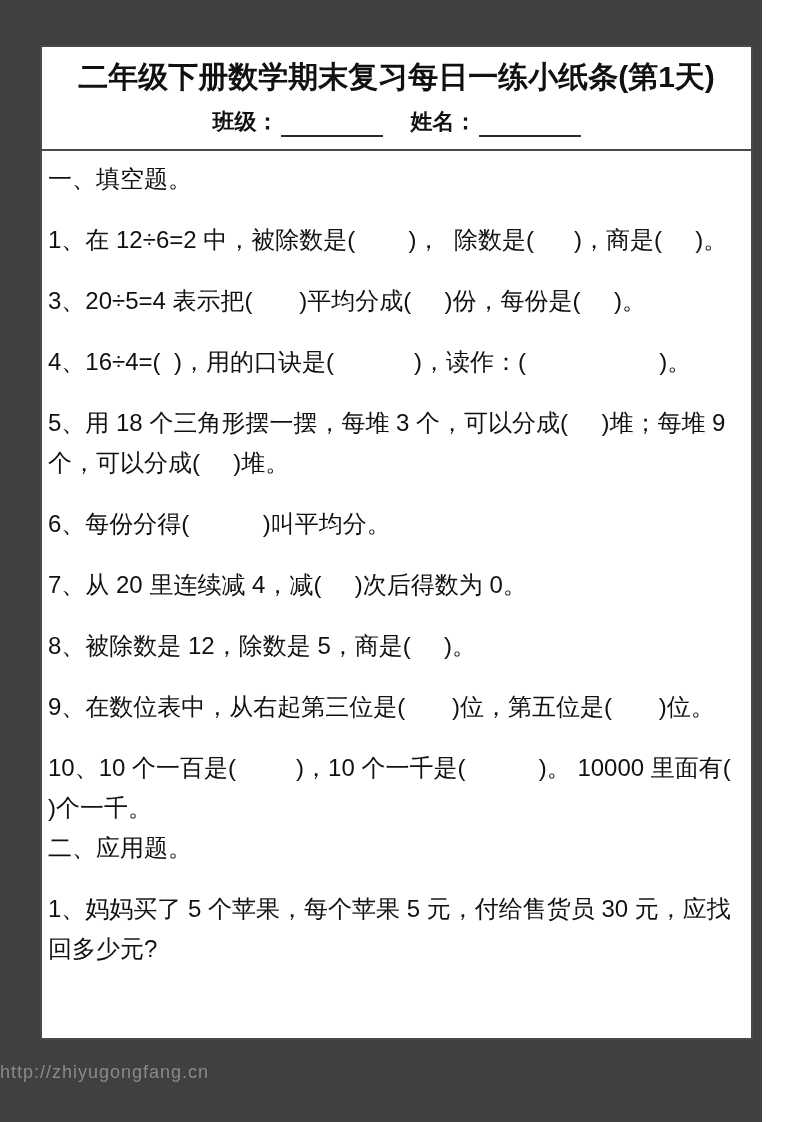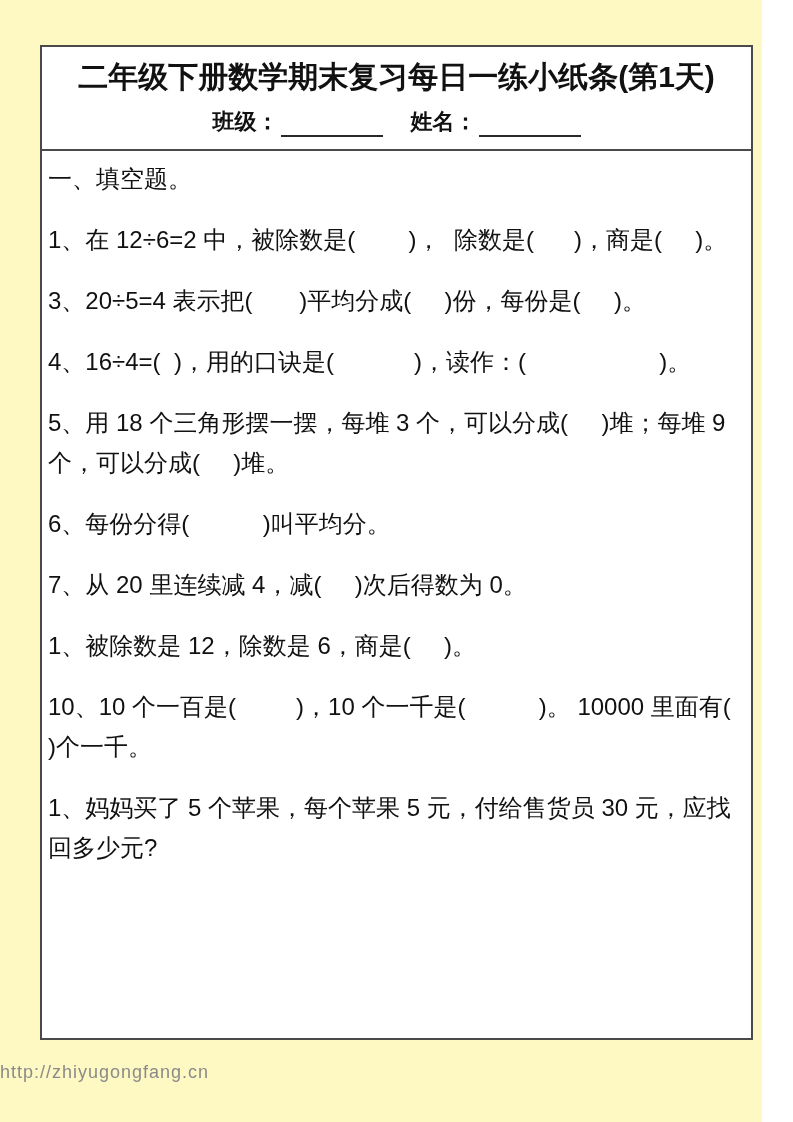--- a/index.html
+++ b/index.html
@@ -3,21 +3,21 @@
 <meta charset="utf-8">
 <style>
   html,body{margin:0;padding:0;background:#ffffff;}
   body{
     width:793px;height:1122px;
     font-family:"Liberation Sans","DejaVu Sans",sans-serif;
     color:#111111;
     position:relative;
     overflow:hidden;
   }
-  .page{position:relative;width:762px;height:1122px;background:#fef9c3;}
+  .page{position:relative;width:762px;height:1122px;background:#404040;}
   .sheet{
     position:absolute;left:40px;top:45px;
     width:713px;height:995px;
     border:2px solid #4a4a4a;
     box-sizing:border-box;
     background:#ffffff;
   }
   .sheet-header{
     border-bottom:2px solid #4a4a4a;
     padding:12px 8px 12px 8px;
@@ -93,22 +93,24 @@
     </div>
 
     <div class="sheet-body">
       <div class="sec-heading">一、填空题。</div>
       <div class="q">1、在 12÷6=2 中，被除数是(        )，  除数是(      )，商是(     )。</div>
       <div class="q">3、20÷5=4 表示把(       )平均分成(     )份，每份是(     )。</div>
       <div class="q">4、16÷4=(  )，用的口诀是(            )，读作：(                    )。</div>
       <div class="q">5、用 18 个三角形摆一摆，每堆 3 个，可以分成(     )堆；每堆 9 个，可以分成(     )堆。</div>
       <div class="q">6、每份分得(           )叫平均分。</div>
       <div class="q">7、从 20 里连续减 4，减(     )次后得数为 0。</div>
-      <div class="q">1、被除数是 12，除数是 6，商是(     )。</div>
+      <div class="q">8、被除数是 12，除数是 5，商是(     )。</div>
+      <div class="q">9、在数位表中，从右起第三位是(       )位，第五位是(       )位。</div>
       <div class="q">10、10 个一百是(         )，10 个一千是(           )。 10000 里面有(     )个一千。</div>
 
+      <div class="sec-heading">二、应用题。</div>
       <div class="q q-space">1、妈妈买了 5 个苹果，每个苹果 5 元，付给售货员 30 元，应找回多少元?</div>
     </div>
 
   </div>
 
   <div class="footer">http://zhiyugongfang.cn</div>
 </div>
 
 </body></html>

